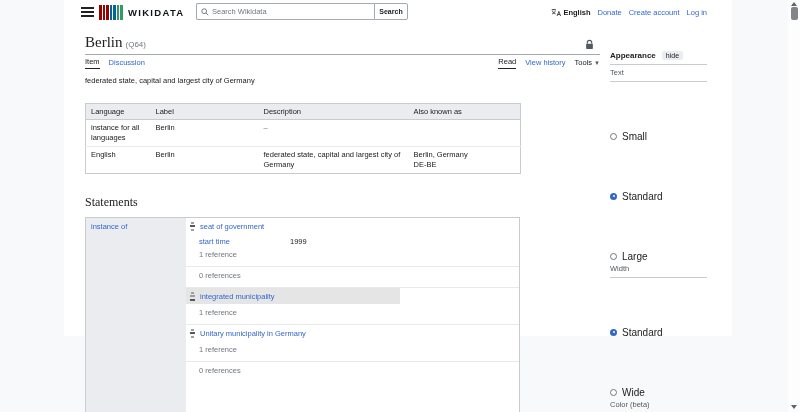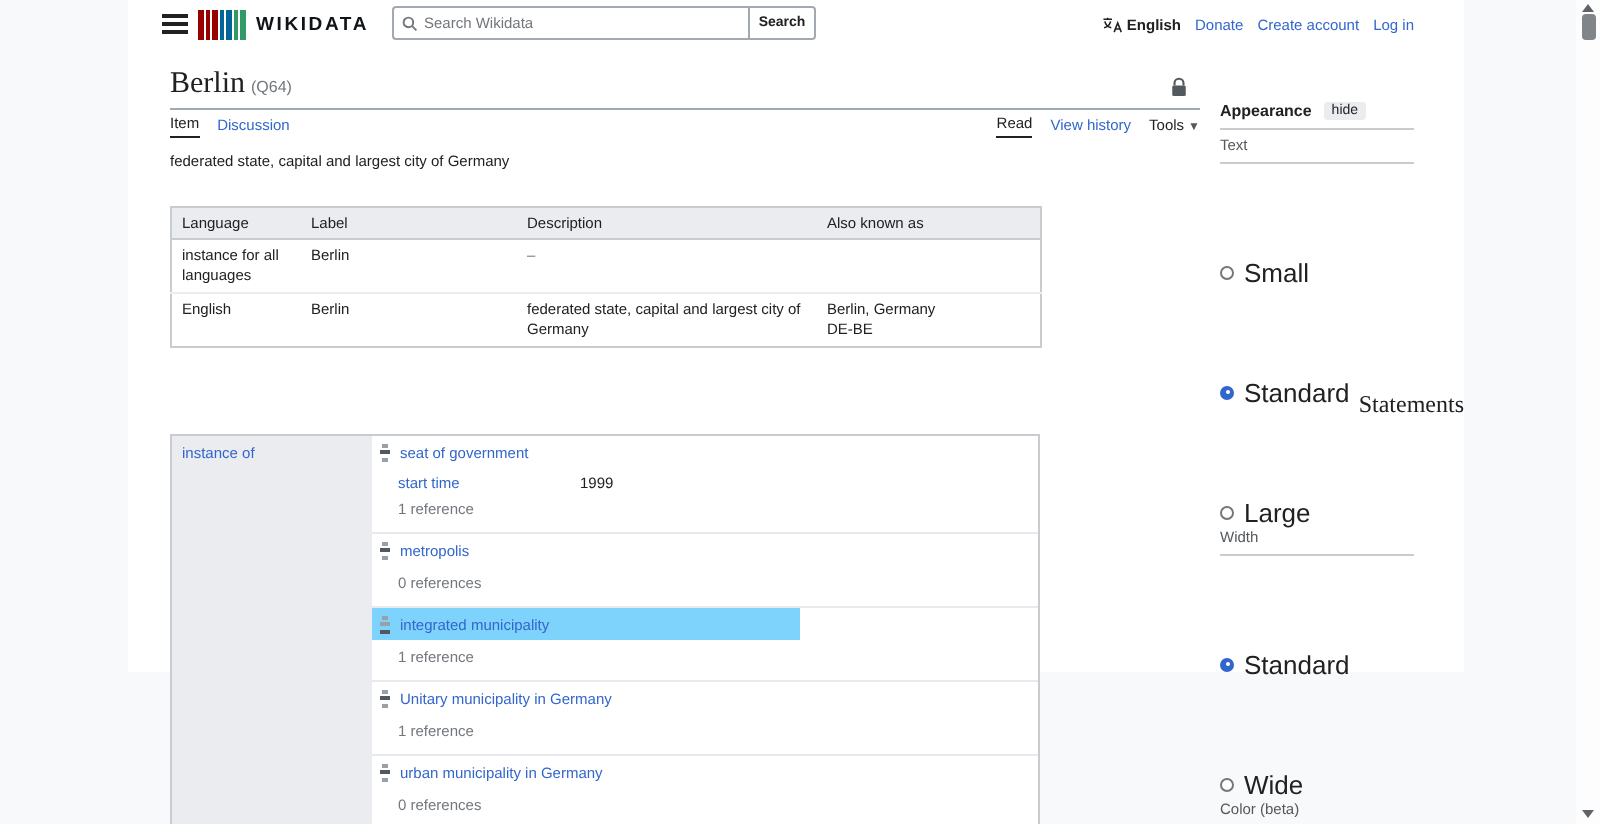--- a/index.html
+++ b/index.html
@@ -42,28 +42,28 @@
   .desc-line2 { color:#54595d; }
 
   
   .terms-table { margin:17px 0 0 21px; width:435px; border-collapse:collapse; font-size:7.5px; border:1px solid #c8ccd1; table-layout:fixed; }
   .terms-table th { background:#eaecf0; text-align:left; font-weight:normal; padding:3px 5px; border-bottom:1px solid #c8ccd1; }
   .terms-table td { padding:3px 5px; vertical-align:top; line-height:10px; }
   .terms-table tr + tr td { border-top:1px solid #eaecf0; }
   .dash { color:#72777d; }
 
   
-  .statements-heading { margin:22px 0 0 21px; font-family:"Liberation Serif","DejaVu Serif",serif; font-weight:normal; font-size:12px; line-height:13px;text-align:right; }
+  .statements-heading { margin:22px 0 0 21px; font-family:"Liberation Serif","DejaVu Serif",serif; font-weight:normal; font-size:12px; line-height:13px; }
   .statement-group { margin:8px 0 0 21px; width:435px; min-height:240px; border:1px solid #c8ccd1; display:flex; align-items:stretch; }
   .prop-col { width:100px; flex-shrink:0; background:#eaecf0; padding:4px 5px; font-size:7.5px; }
   .claims-col { flex:1; display:flex; flex-direction:column; background:#fff; }
   .claim { border-bottom:1px solid #e7e9ec; }
   .claim:last-child { border-bottom:none; }
   .claim-main { display:flex; align-items:center; gap:5px; height:16px; padding-left:2px; }
-  .claim.highlighted .claim-main { background:#7dd3fc; width:214px; }
+  .claim.highlighted .claim-main { background:#e5e5e5; width:214px; }
   .rank-icon { width:5px; height:9px; display:flex; flex-direction:column; justify-content:space-between; align-items:center; margin-left:2px; cursor:pointer; flex-shrink:0; }
   .rank-icon i { display:block; height:2px; }
   .rank-icon i:nth-child(1) { width:3px; background:#98a1a8; }
   .rank-icon i:nth-child(2) { width:5px; background:#54595d; }
   .rank-icon i:nth-child(3) { width:3px; background:#98a1a8; }
   .claim.highlighted .rank-icon i:nth-child(2) { background:#98a1a8; }
   .claim.highlighted .rank-icon i:nth-child(3) { width:5px; background:#54595d; }
   .claim-value { font-size:7.5px; }
   .qualifier-row { display:flex; align-items:center; margin:2px 0 0 13px; height:10px; font-size:7.5px; }
   .qualifier-prop { width:91px; flex-shrink:0; }
@@ -71,21 +71,21 @@
   .claim-refs { margin:4px 0 7px 13px; font-size:7.5px; color:#72777d; cursor:pointer; }
 
   
   .appearance { position:absolute; left:546px; top:50px; width:97px; }
   .app-header { display:flex; align-items:center; gap:6px; height:10px; }
   .app-title { font-size:8px; font-weight:bold; }
   .hide-btn { font-size:7px; background:#eaecf0; border:none; border-radius:2px; padding:1px 4px; color:#202122; cursor:pointer; font-family:inherit; }
   .app-divider { border:none; border-top:1px solid #c8ccd1; margin:4px 0 3px; }
   .app-section-label { font-size:7.5px; color:#54595d; line-height:9px; }
   .app-options { margin:2px 0 2px; }
-  .app-option { display:flex; align-items:center; gap:5px; height:12px; font-size:13px; cursor:pointer;margin-top:48px; }
+  .app-option { display:flex; align-items:center; gap:5px; height:12px; font-size:10px; cursor:pointer;margin-top:48px; }
   .radio { width:7px; height:7px; border-radius:50%; border:1px solid #72777d; background:#fff; flex-shrink:0; position:relative; }
   .radio.selected { border:none; background:#3366cc; }
   .radio.selected::after { content:""; position:absolute; left:2.5px; top:2.5px; width:2px; height:2px; border-radius:50%; background:#fff; }
 
   
   .scrollbar { position:absolute; right:0; top:0; width:12px; height:412px; background:#fdfdfd; }
   .sb-up { position:absolute; top:2px; left:3px; width:0; height:0; border-left:3px solid transparent; border-right:3px solid transparent; border-bottom:4px solid #5f6368; }
   .sb-thumb { position:absolute; top:7px; left:2.5px; width:7px; height:13px; background:#818589; border-radius:2px; }
   .sb-down { position:absolute; bottom:3px; left:3px; width:0; height:0; border-left:3px solid transparent; border-right:3px solid transparent; border-top:4px solid #5f6368; }
 </style>
@@ -215,28 +215,20 @@
             </span>
             <a class="wlink claim-value">seat of government</a>
           </div>
           <div class="qualifier-row">
             <a class="wlink qualifier-prop">start time</a>
             <span class="qualifier-value">1999</span>
           </div>
           <div class="claim-refs">1 reference</div>
         </div>
         <div class="claim">
-          <div class="claim-main">
-            <span class="rank-icon">
-              <i></i>
-              <i></i>
-              <i></i>
-            </span>
-            <a class="wlink claim-value">metropolis</a>
-          </div>
           <div class="claim-refs">0 references</div>
         </div>
         <div class="claim highlighted">
           <div class="claim-main">
             <span class="rank-icon">
               <i></i>
               <i></i>
               <i></i>
             </span>
             <a class="wlink claim-value">integrated municipality</a>
@@ -248,28 +240,20 @@
             <span class="rank-icon">
               <i></i>
               <i></i>
               <i></i>
             </span>
             <a class="wlink claim-value">Unitary municipality in Germany</a>
           </div>
           <div class="claim-refs">1 reference</div>
         </div>
         <div class="claim">
-          <div class="claim-main">
-            <span class="rank-icon">
-              <i></i>
-              <i></i>
-              <i></i>
-            </span>
-            <a class="wlink claim-value">urban municipality in Germany</a>
-          </div>
           <div class="claim-refs">0 references</div>
         </div>
       </div>
   </div>
 
   <div class="appearance">
     <div class="app-header">
       <span class="app-title">Appearance</span>
       <button class="hide-btn">hide</button>
     </div>

